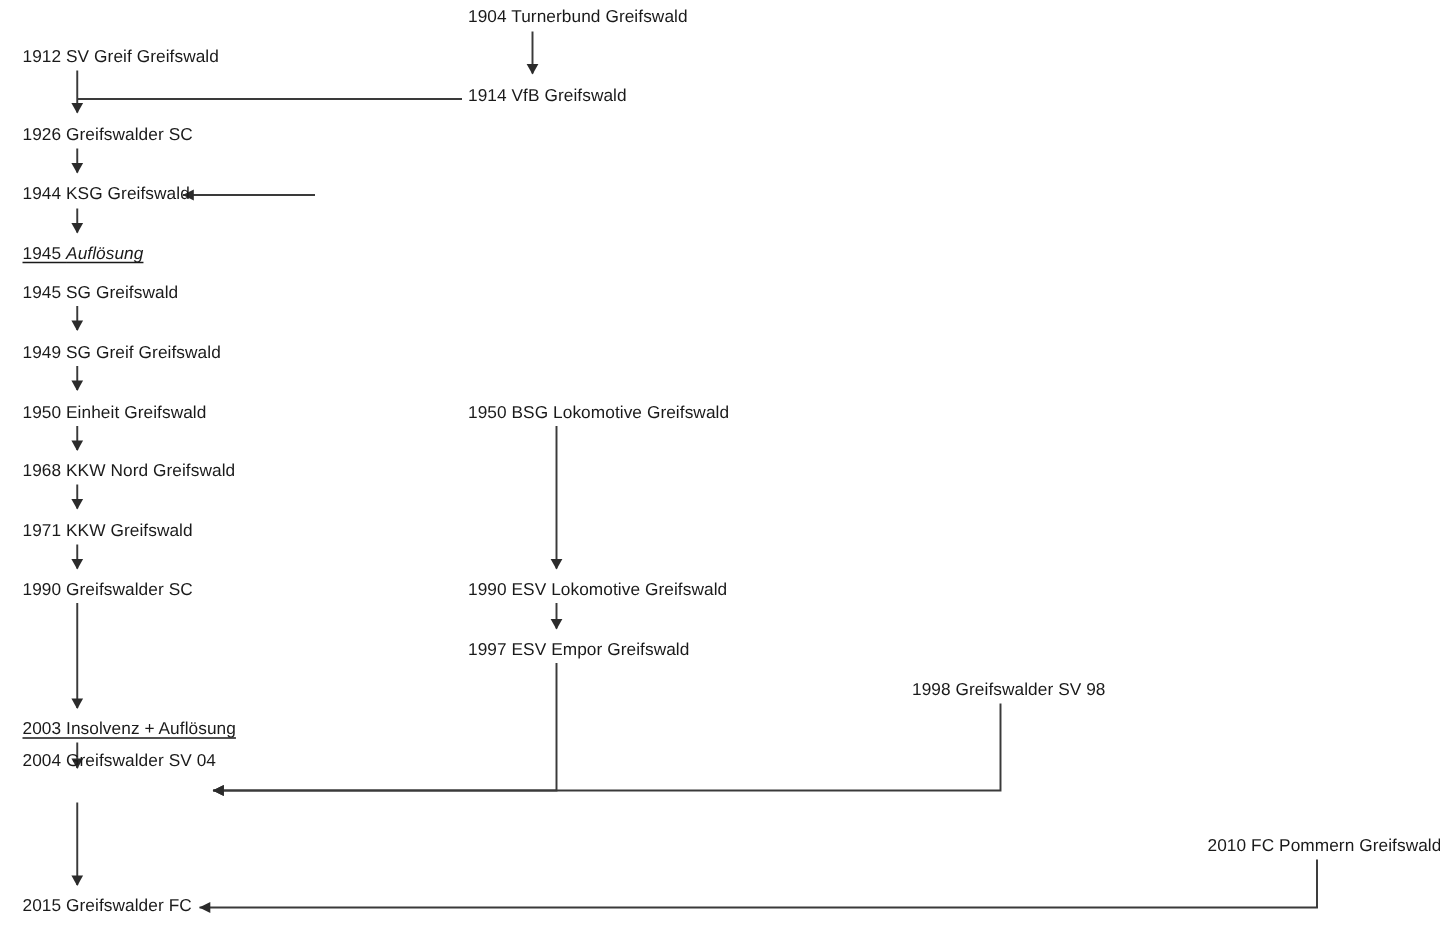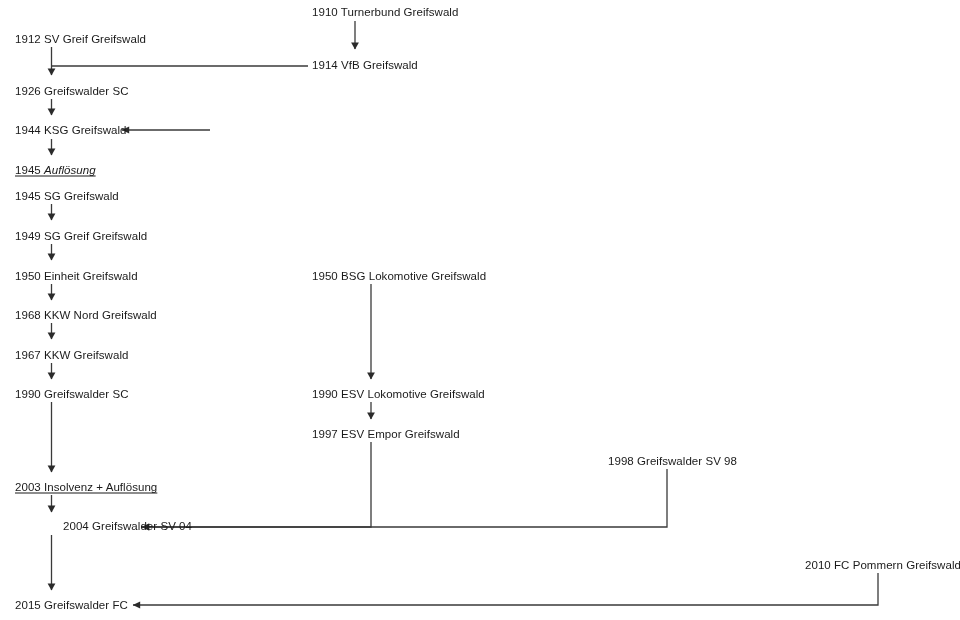--- a/index.html
+++ b/index.html
@@ -92,21 +92,21 @@
       <polyline points="371,442 371,527 142,527" marker-end="url(#ah-left)"></polyline>
 
       <polyline points="667,469 667,527 142,527" marker-end="url(#ah-left)"></polyline>
 
       <line x1="51.5" y1="535" x2="51.5" y2="590" marker-end="url(#ah-down)"></line>
 
       <polyline points="878,573 878,605 133,605" marker-end="url(#ah-left)"></polyline>
     </g>
   </svg>
 
-  <div class="node" style="left:312px; top:12px;">1910 Turnerbund Greifswald</div>
+  <div class="node" style="left:312px; top:12px;">1904 Turnerbund Greifswald</div>
 
   <div class="node" style="left:15px; top:39px;">1912 SV Greif Greifswald</div>
 
   <div class="node" style="left:312px; top:65px;">1914 VfB Greifswald</div>
 
   <div class="node" style="left:15px; top:91px;">1926 Greifswalder SC</div>
 
   <div class="node" style="left:15px; top:130px;">1944 KSG Greifswald</div>
 
 
@@ -115,31 +115,31 @@
   <div class="node" style="left:15px; top:196px;text-align:center;">1945 SG Greifswald</div>
 
   <div class="node" style="left:15px; top:236px;">1949 SG Greif Greifswald</div>
 
   <div class="node" style="left:15px; top:276px;">1950 Einheit Greifswald</div>
 
   <div class="node" style="left:312px; top:276px;">1950 BSG Lokomotive Greifswald</div>
 
   <div class="node" style="left:15px; top:315px;">1968 KKW Nord Greifswald</div>
 
-  <div class="node" style="left:15px; top:355px;">1967 KKW Greifswald</div>
+  <div class="node" style="left:15px; top:355px;">1971 KKW Greifswald</div>
 
   <div class="node" style="left:15px; top:394px;">1990 Greifswalder SC</div>
 
   <div class="node" style="left:312px; top:394px;">1990 ESV Lokomotive Greifswald</div>
 
   <div class="node" style="left:312px; top:434px;">1997 ESV Empor Greifswald</div>
 
   <div class="node" style="left:608px; top:461px;">1998 Greifswalder SV 98</div>
 
   <div class="node underline" style="left:15px; top:487px;">2003 Insolvenz + Auflösung</div>
 
-  <div class="node" style="left:15px; top:526px;margin-left:48px;">2004 Greifswalder SV 04</div>
+  <div class="node" style="left:15px; top:508px;">2004 Greifswalder SV 04</div>
 
   <div class="node" style="left:805px; top:565px;">2010 FC Pommern Greifswald</div>
 
   <div class="node" style="left:15px; top:605px;">2015 Greifswalder FC</div>
 
 </div>
 
 </body></html>

